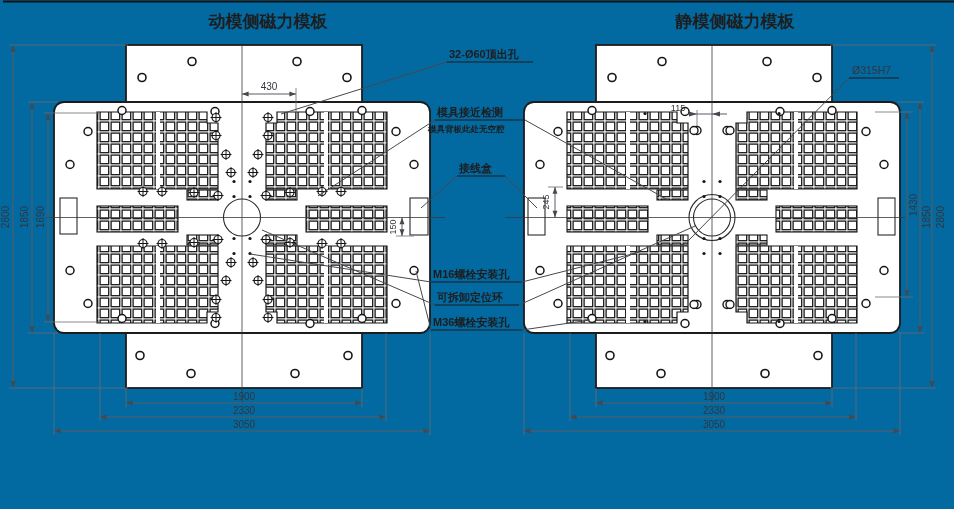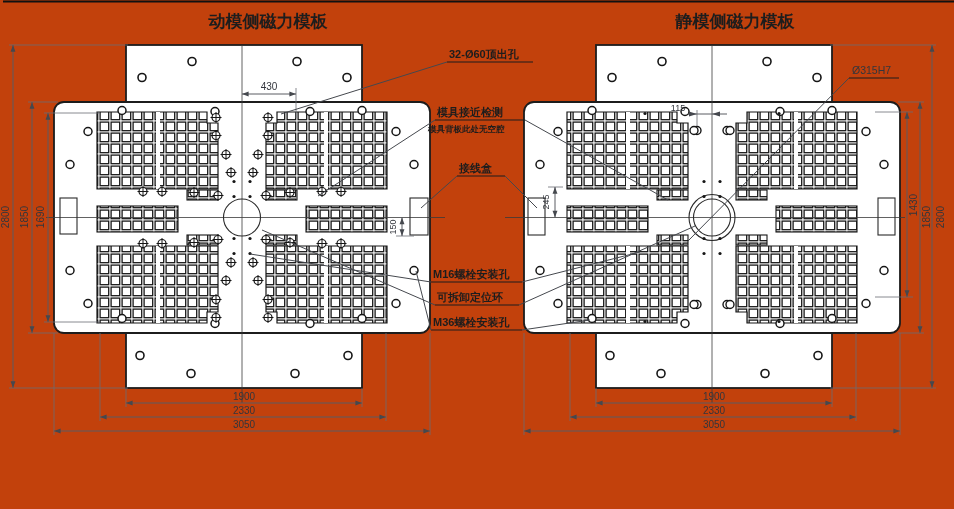--- a/index.html
+++ b/index.html
@@ -1,16 +1,16 @@
 <!DOCTYPE html>
 <html><head>
 <meta charset="utf-8">
 <style>
   html,body{margin:0;padding:0;background:#ffffff;}
-  .stage{position:relative;width:954px;height:509px;background:#c2410c;overflow:hidden;
+  .stage{position:relative;width:954px;height:509px;background:#0369a1;overflow:hidden;
          font-family:"Liberation Sans","DejaVu Sans",sans-serif;}
   svg text{font-family:"Liberation Sans","DejaVu Sans",sans-serif;}
   .title{font-size:17px;font-weight:bold;fill:#1d1d1d;}
   .dim{font-size:10px;fill:#33363d;}
   .dimsm{font-size:9px;fill:#33363d;}
   .lbl{font-size:11px;font-weight:bold;fill:#1d1d1d;}
   .lblsm{font-size:8.5px;font-weight:bold;fill:#1d1d1d;}
   .outline{fill:#ffffff;stroke:#1c1c1c;stroke-width:1.8;}
   .thin{stroke:#2a2a2a;stroke-width:1.1;fill:none;}
   .dimline{stroke:#5a5d63;stroke-width:1;fill:none;}

